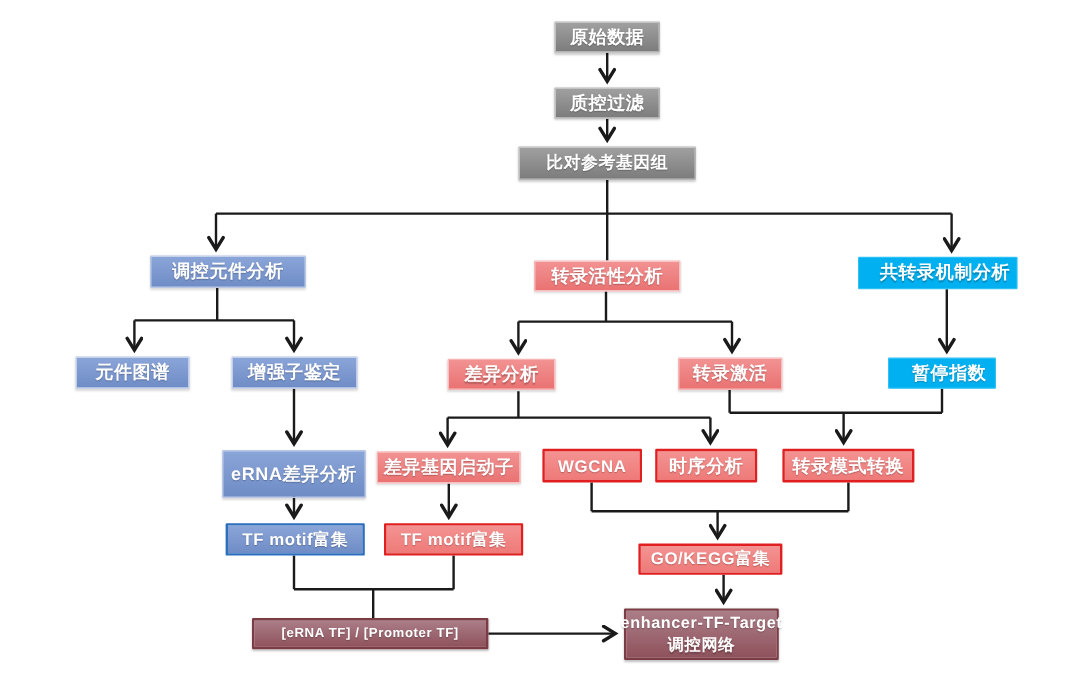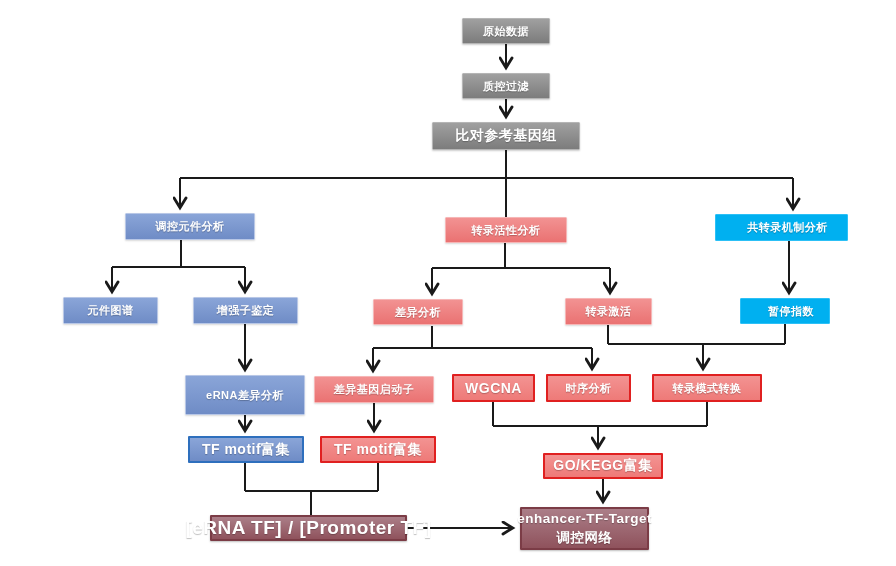--- a/index.html
+++ b/index.html
@@ -3,21 +3,21 @@
 <meta charset="utf-8">
 <style>
   html,body{margin:0;padding:0;background:#ffffff;}
   #canvas{
     position:relative;width:896px;height:566px;background:#ffffff;overflow:hidden;
     font-family:"Liberation Sans","DejaVu Sans",sans-serif;
   }
   #edges{position:absolute;left:0;top:0;width:896px;height:566px;z-index:0;}
   .node{
     position:absolute;z-index:1;display:flex;align-items:center;justify-content:center;
-    color:#ffffff;font-weight:bold;font-size:11px;text-align:center;white-space:nowrap;
+    color:#ffffff;font-weight:bold;font-size:15px;text-align:center;white-space:nowrap;
     box-sizing:border-box;border-radius:1px;letter-spacing:.5px;
     text-shadow:0 1px 1px rgba(0,0,0,.25);
   }
   .gray{
     background:linear-gradient(180deg,#a0a0a0,#7c7c7c);
     border:1px solid #b5b5b5;box-shadow:0 1px 2px rgba(0,0,0,.2);
   }
   .blue{
     background:linear-gradient(180deg,#8aa5d8,var(--blue,#6f8cc6));
     border:1px solid #b8c7e6;box-shadow:0 1px 2px rgba(0,0,0,.15);
@@ -37,21 +37,21 @@
   .cyan{
     background:var(--cyan,#00b0f0);
     border:1px solid #2cc0f6;
     padding-left:12px;
   }
   .maroon{
     background:linear-gradient(180deg,#ab7e88,var(--maroon,#8f525c));
     border:2px solid #7b3c46;box-shadow:0 1px 2px rgba(0,0,0,.25);
   }
   .two-line{flex-direction:column;line-height:1.35;font-size:13.5px;}
-  .big{font-size:19px;}
+  .big{font-size:11px;}
   .mid{font-size:14px;}
 </style>
 </head>
 <body>
 
 <div id="canvas">
 
   <svg id="edges" viewBox="0 0 896 566" xmlns="http://www.w3.org/2000/svg">
     <defs>
       <marker id="arrow" viewBox="0 0 10 10" refX="7.5" refY="5" markerWidth="7.5" markerHeight="7.5" orient="auto-start-reverse">
@@ -101,21 +101,21 @@
   <div class="node blue-outline mid" style="left:188px;top:436px;width:116px;height:27px">TF motif富集</div>
 
   <div class="node pink" style="left:445px;top:217px;width:122px;height:26px">转录活性分析</div>
   <div class="node pink" style="left:373px;top:299px;width:90px;height:26px">差异分析</div>
   <div class="node pink" style="left:565px;top:298px;width:87px;height:27px">转录激活</div>
   <div class="node pink" style="left:314px;top:376px;width:120px;height:27px">差异基因启动子</div>
   <div class="node red-outline mid" style="left:320px;top:436px;width:116px;height:27px">TF motif富集</div>
   <div class="node red-outline mid" style="left:452px;top:374px;width:83px;height:28px">WGCNA</div>
   <div class="node red-outline" style="left:546px;top:374px;width:85px;height:28px">时序分析</div>
   <div class="node red-outline" style="left:652px;top:374px;width:110px;height:28px">转录模式转换</div>
-  <div class="node red-outline mid" style="left:543px;top:453px;width:120px;height:26px">GO/KEGG富集</div>
+  <div class="node red-outline mid" style="left:532px;top:453px;width:120px;height:26px">GO/KEGG富集</div>
 
   <div class="node cyan" style="left:715px;top:214px;width:133px;height:27px">共转录机制分析</div>
   <div class="node cyan" style="left:740px;top:298px;width:90px;height:26px">暂停指数</div>
 
   <div class="node maroon big" style="left:210px;top:515px;width:197px;height:26px">[eRNA TF] / [Promoter TF]</div>
   <div class="node maroon two-line" style="left:520px;top:507px;width:129px;height:43px">
     <span>enhancer-TF-Target</span>
     <span>调控网络</span>
   </div>
 

